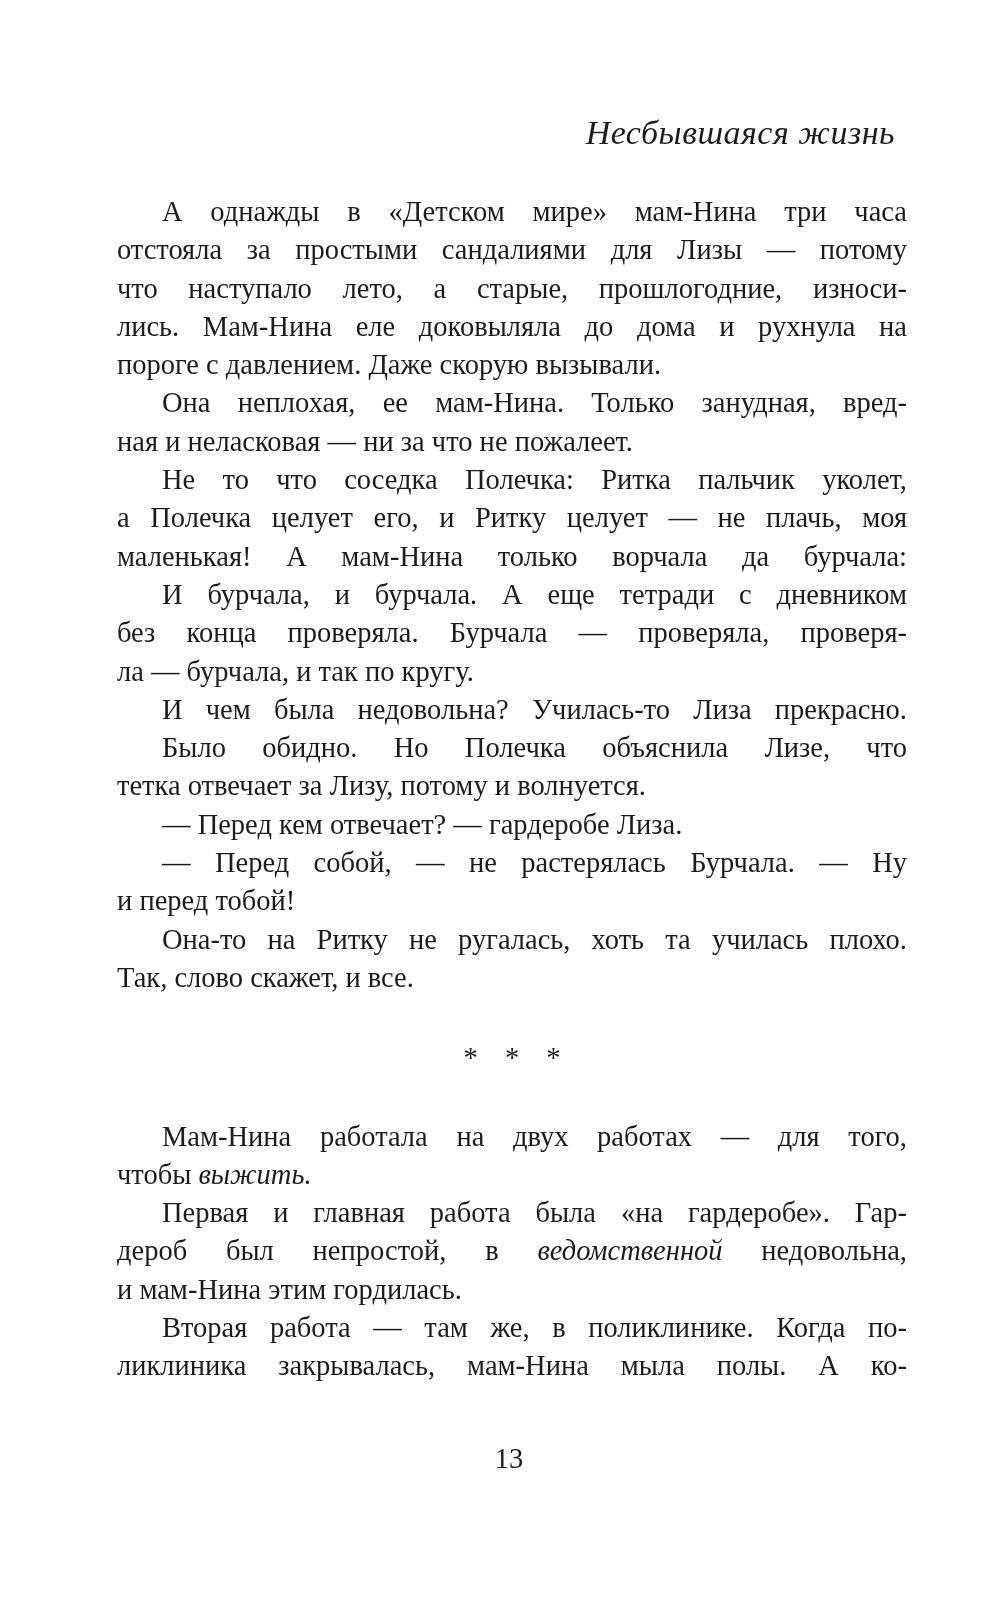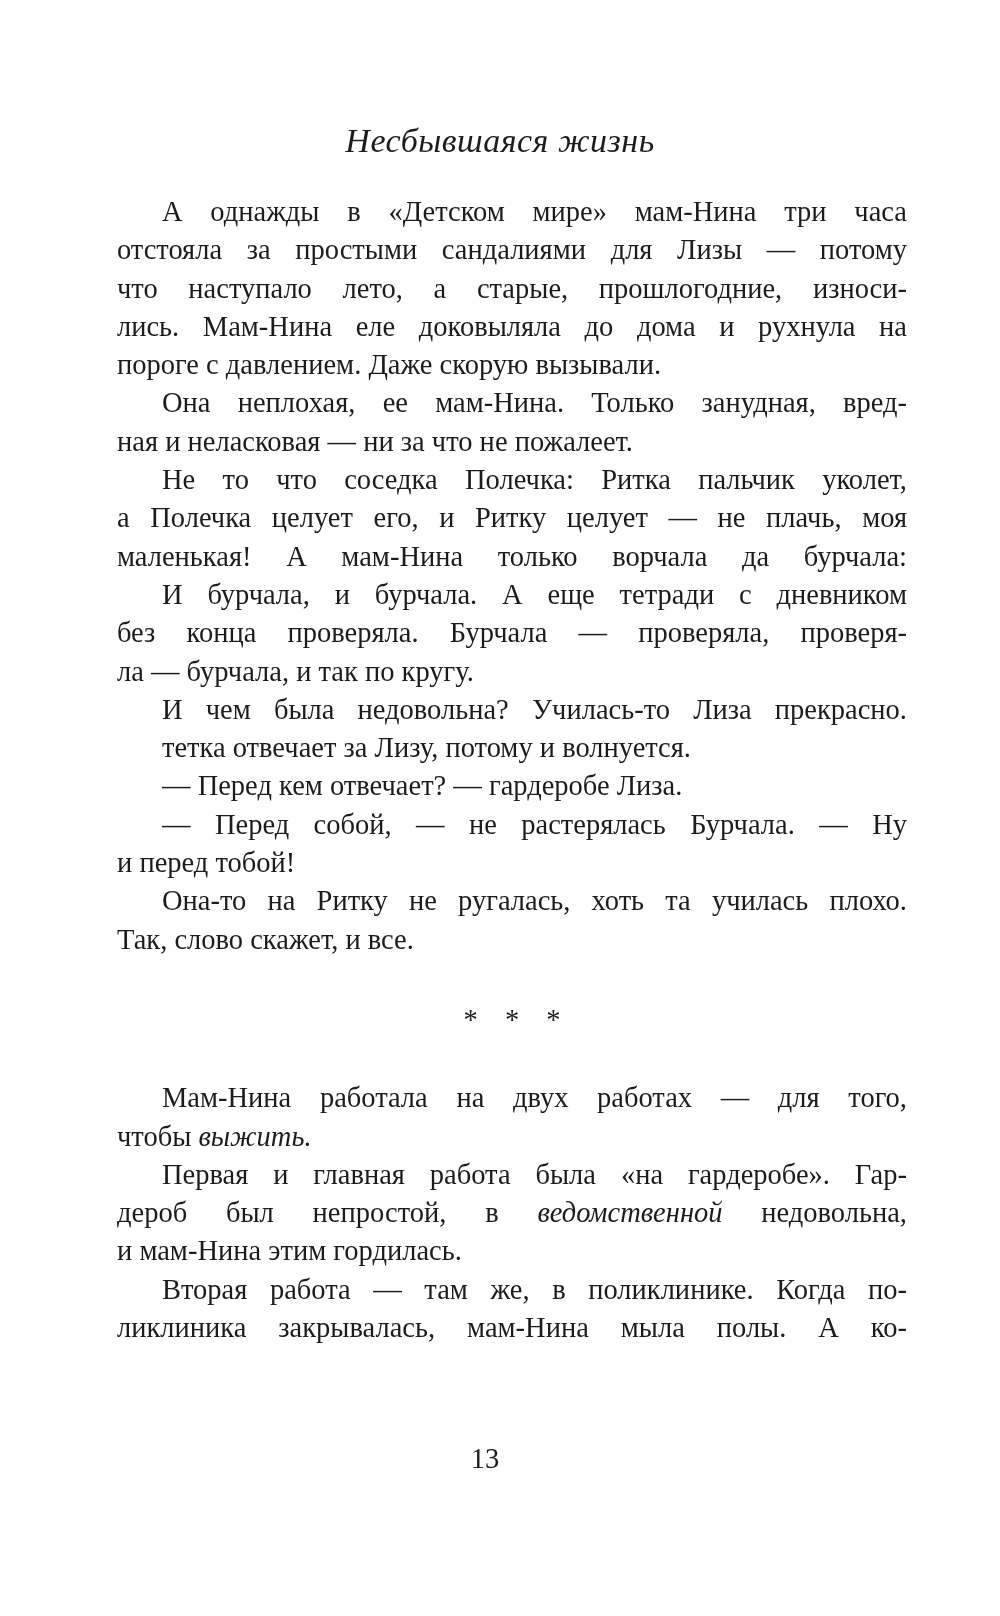--- a/index.html
+++ b/index.html
@@ -10,22 +10,22 @@
     font-family: "Liberation Serif", "DejaVu Serif", serif;
   }
   .page {
     position: relative;
     width: 1000px; height: 1616px;
     background: #ffffff;
     color: #1c1c1c;
   }
   .chapter-title {
     position: absolute;
-    left: 105px; top: 120px; width: 790px;
-    text-align: center;
+    left: 105px; top: 112px; width: 790px;
+    text-align: right;
     font-style: italic;
     font-weight: normal;
     font-size: 34px;
     line-height: 42px;
     letter-spacing: 0.5px;
   }
   .body-text {
     position: absolute;
     left: 105px; top: 193px; width: 790px;
     font-size: 28.5px;
@@ -44,21 +44,21 @@
   .it { font-style: italic; }
   .separator {
     text-align: center;
     font-size: 28.5px;
     line-height: 38.3px;
     word-spacing: 20px;
     margin: 42px 0 40px 0;
   }
   .page-number {
     position: absolute;
-    left: 90px; top: 1440px; width: 790px;
+    left: 114px; top: 1440px; width: 790px;
     text-align: center;
     font-size: 28.5px;
     line-height: 38px;
   }
 </style>
 </head>
 <body>
 
 <div class="page">
 
@@ -84,20 +84,21 @@
         </div>
         <div class="para">
           <div class="line j"><span>И бурчала, и бурчала. А еще тетради с дневником</span></div>
           <div class="line j"><span>без конца проверяла. Бурчала — проверяла, проверя-</span></div>
           <div class="line"><span>ла — бурчала, и так по кругу.</span></div>
         </div>
         <div class="para">
           <div class="line j"><span>И чем была недовольна? Училась-то Лиза прекрасно.</span></div>
         </div>
         <div class="para">
+          <div class="line j"><span>Было обидно. Но Полечка объяснила Лизе, что</span></div>
           <div class="line"><span>тетка отвечает за Лизу, потому и волнуется.</span></div>
         </div>
         <div class="para">
           <div class="line"><span>— Перед кем отвечает? — гардеробе Лиза.</span></div>
         </div>
         <div class="para">
           <div class="line j"><span>— Перед собой, — не растерялась Бурчала. — Ну</span></div>
           <div class="line"><span>и перед тобой!</span></div>
         </div>
         <div class="para">

